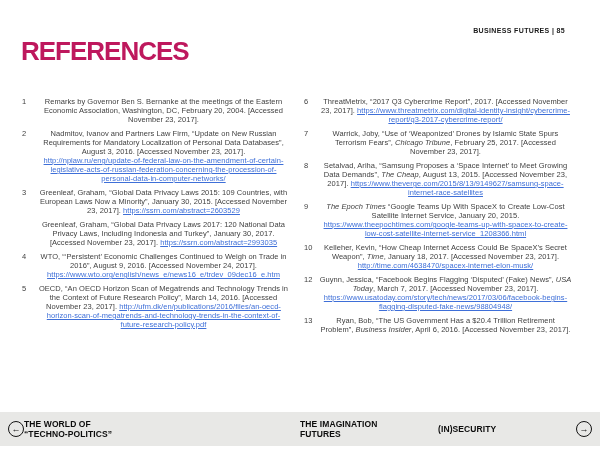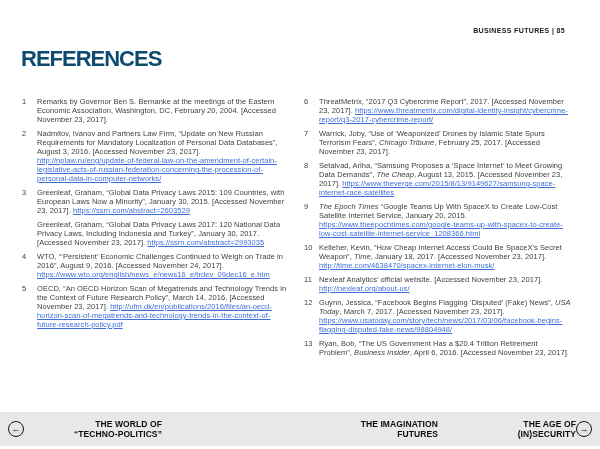--- a/index.html
+++ b/index.html
@@ -18,26 +18,25 @@
     font-size: 7px;
     font-weight: 700;
     letter-spacing: 0.35px;
     color: #1a1a1a;
     white-space: nowrap;
   }
   .page-title {
     position: absolute;
     top: 36px;
     left: 21px;
-    font-size: 22px;
+    font-size: 26px;
     font-weight: 900;
     letter-spacing: -1px;
-    color: #0c4a6e;
+    color: #be185d;
     white-space: nowrap;
-    margin-top: 10px;
   }
   .refs {
     position: absolute;
     top: 97px;
     left: 22px;
     right: 28px;
     display: flex;
     gap: 14px;
   }
   .ref-col { flex: 1; min-width: 0; }
@@ -46,21 +45,21 @@
     margin-bottom: 5px;
     font-size: 7.5px;
     line-height: 9px;
     letter-spacing: 0.05px;
   }
   .ref-num {
     flex: 0 0 15px;
     font-weight: 400;
     color: #3f3f3f;
   }
-  .ref-body { flex: 1; min-width: 0; }
+  .ref-body { flex: 1; min-width: 0; text-align: center; }
   .ref-body p { margin: 0 0 5px 0; }
   .ref-body p:last-child { margin-bottom: 0; }
   .ref-link {
     color: #3e6fd8;
     text-decoration: underline;
     overflow-wrap: anywhere;
     word-break: break-word;
     cursor: pointer;
   }
   .footer {
@@ -84,21 +83,21 @@
     justify-content: center;
     font-size: 9px;
     line-height: 1;
     color: #141414;
     cursor: pointer;
   }
   .nav-arrow.prev { margin-left: 8px; }
   .nav-arrow.next { margin-right: 8px; }
   .footer-section {
     flex: 1;
-    text-align: right;
+    text-align: left;
     font-size: 8.5px;
     line-height: 10px;
     font-weight: 800;
     letter-spacing: 0.1px;
     color: #0d0d0d;
     cursor: pointer;
   }
 </style>
 </head>
 <body>
@@ -168,26 +167,20 @@
             <p><i>The Epoch Times</i><span> “Google Teams Up With SpaceX to Create Low-Cost Satellite Internet Service, January 20, 2015. </span><a class="ref-link">https://www.theepochtimes.com/google-teams-up-with-spacex-to-create-low-cost-satellite-internet-service_1208366.html</a></p>
           </div>
         </div>
         <div class="ref">
           <span class="ref-num">10</span>
           <div class="ref-body">
             <p><span>Kelleher, Kevin, “How Cheap Internet Access Could Be SpaceX’s Secret Weapon”, </span><i>Time</i><span>, January 18, 2017. [Accessed November 23, 2017]. </span><a class="ref-link">http://time.com/4638470/spacex-internet-elon-musk/</a></p>
           </div>
         </div>
         <div class="ref">
-          <span class="ref-num">11</span>
-          <div class="ref-body">
-            <p><span>Nexleaf Analytics’ official website. [Accessed November 23, 2017]. </span><a class="ref-link">http://nexleaf.org/about-us/</a></p>
-          </div>
-        </div>
-        <div class="ref">
           <span class="ref-num">12</span>
           <div class="ref-body">
             <p><span>Guynn, Jessica, “Facebook Begins Flagging ‘Disputed’ (Fake) News”, </span><i>USA Today</i><span>, March 7, 2017. [Accessed November 23, 2017]. </span><a class="ref-link">https://www.usatoday.com/story/tech/news/2017/03/06/facebook-begins-flagging-disputed-fake-news/98804948/</a></p>
           </div>
         </div>
         <div class="ref">
           <span class="ref-num">13</span>
           <div class="ref-body">
             <p><span>Ryan, Bob, “The US Government Has a $20.4 Trillion Retirement Problem”, </span><i>Business Insider</i><span>, April 6, 2016. [Accessed November 23, 2017].</span></p>
           </div>
@@ -201,19 +194,18 @@
       <div>THE WORLD OF</div>
       <div>“TECHNO-POLITICS”</div>
     </div>
     <div class="footer-section">
     </div>
     <div class="footer-section">
       <div>THE IMAGINATION</div>
       <div>FUTURES</div>
     </div>
     <div class="footer-section">
-      <div>THE AGE OF</div>
       <div>(IN)SECURITY</div>
     </div>
     <div class="nav-arrow next">→</div>
   </div>
 
 </div>
 
 </body></html>

